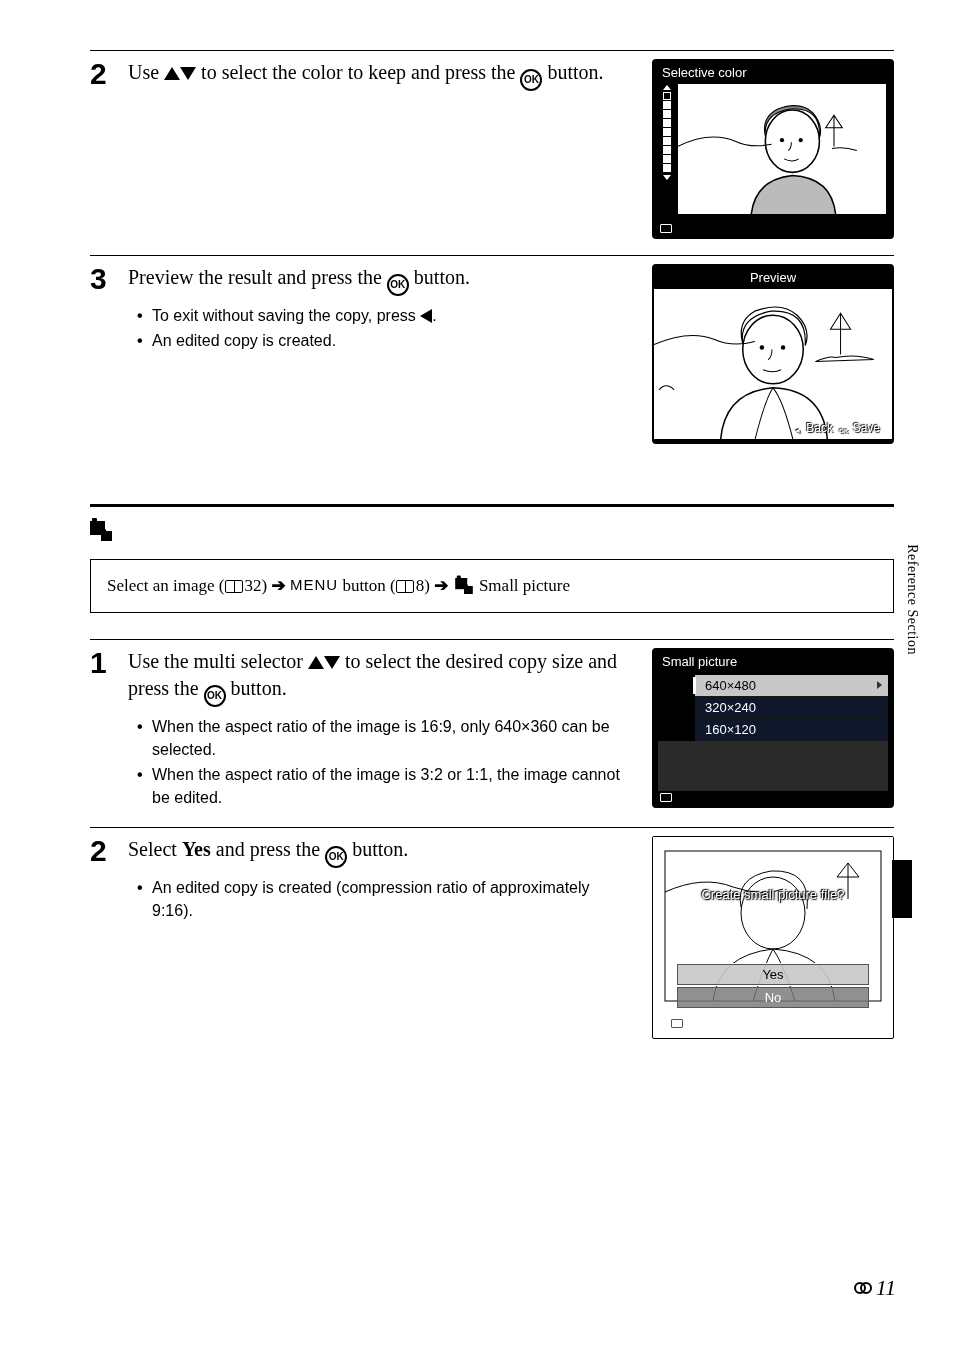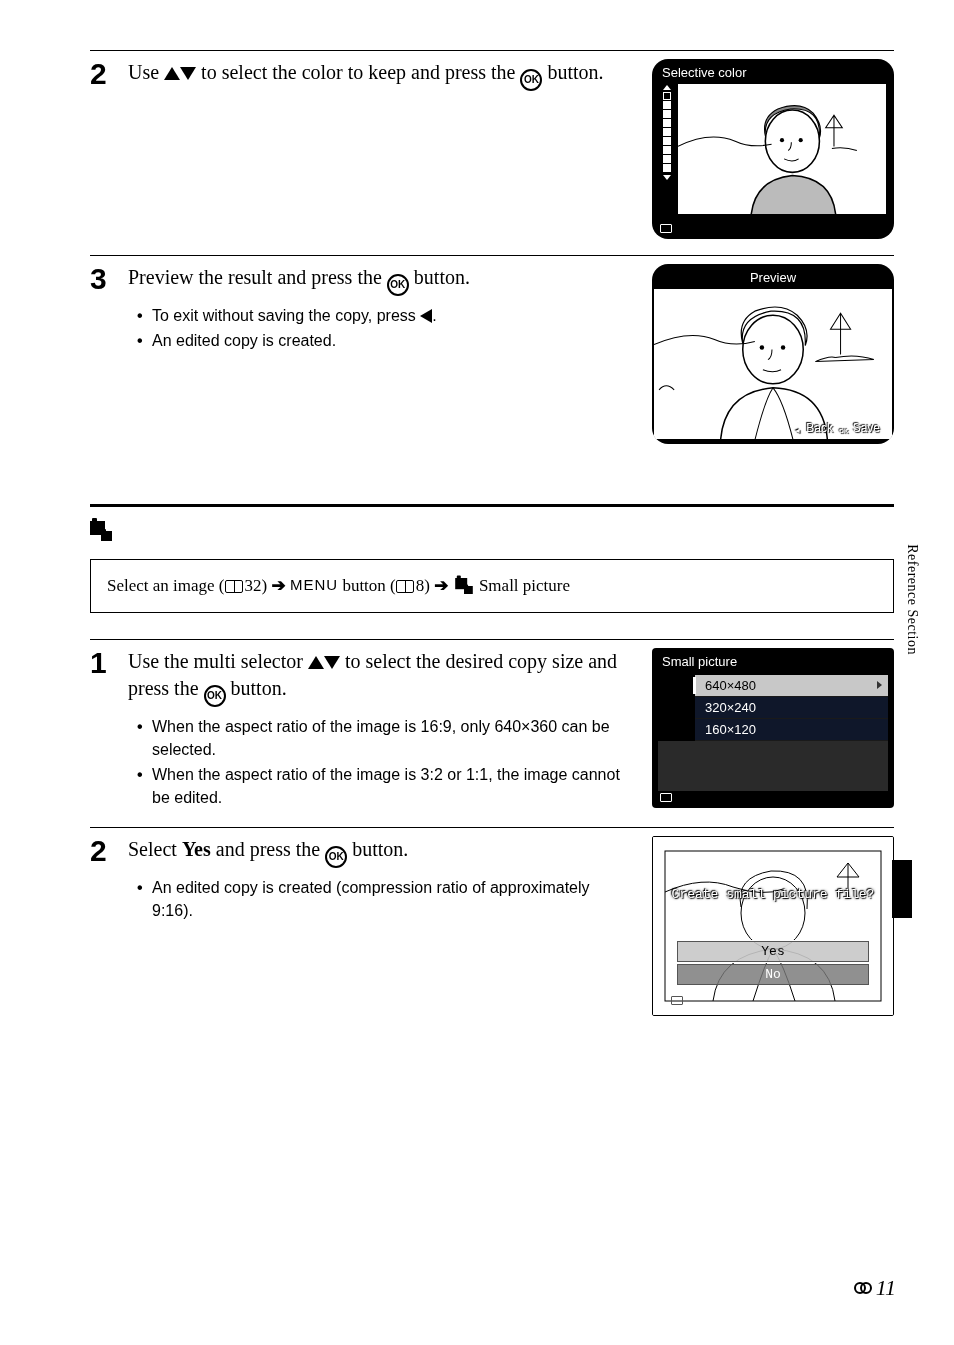--- a/index.html
+++ b/index.html
@@ -7,21 +7,21 @@
   .page { padding: 50px 60px 40px 90px; height: 100%; position: relative; }
 
   .step { border-top: 1px solid #000; padding-top: 8px; display: flex; align-items: flex-start; gap: 14px; margin-bottom: 16px; }
   .step-num { font-size: 30px; font-weight: bold; font-family: Arial, sans-serif; line-height: 1; min-width: 24px; }
   .step-body { flex: 1; display: flex; gap: 18px; align-items: flex-start; }
   .step-text { flex: 1; font-size: 20px; line-height: 1.35; }
   .sub-list { font-size: 16px; margin-top: 8px; padding-left: 14px; line-height: 1.45; font-family: Arial, sans-serif; font-weight: 300; }
   .sub-list li { list-style: none; position: relative; padding-left: 10px; margin-bottom: 2px; }
   .sub-list li::before { content: "•"; position: absolute; left: -5px; font-weight: bold; }
 
-  .screen { width: 242px; height: 180px; background: #000; border-radius: 16px; position: relative; overflow: hidden; flex-shrink: 0; }
+  .screen { width: 242px; height: 180px; background: #000; border-radius: 4px; position: relative; overflow: hidden; flex-shrink: 0; }
   .screen-title { color: #fff; font-size: 13px; padding: 6px 10px 4px 10px; font-family: Arial, sans-serif; }
   .screen-title-center { color: #fff; font-size: 13px; text-align: center; padding: 6px 0 4px 0; font-family: Arial, sans-serif; }
   .screen-body { background: #fff; margin: 0 8px 8px 26px; height: 130px; position: relative; overflow: hidden; }
   .screen-body-wide { background: #fff; margin: 0 2px 2px 2px; height: 150px; position: relative; overflow: hidden; }
 
   .slider-col { position: absolute; left: 8px; top: 26px; width: 14px; height: 134px; display: flex; flex-direction: column; align-items: center; }
   .slider-col .sq { width: 8px; height: 8px; border: 1px solid #fff; margin-bottom: 1px; }
   .slider-col .sq.f { background: #fff; }
   .slider-col .tri-up { width:0;height:0;border-left:4px solid transparent;border-right:4px solid transparent;border-bottom:5px solid #fff;margin-bottom:2px;}
   .slider-col .tri-dn { width:0;height:0;border-left:4px solid transparent;border-right:4px solid transparent;border-top:5px solid #fff;margin-top:2px;}
@@ -40,21 +40,21 @@
 
   .menu-screen { width: 242px; height: 160px; background: #000; border-radius: 4px; flex-shrink: 0; font-family: Arial, sans-serif; position: relative; }
   .menu-title { color: #fff; font-size: 13px; padding: 6px 10px 6px 10px; }
   .menu-list { margin: 0 6px; padding-left: 37px; }
   .menu-item { background: #0f172a; color: #fff; font-size: 13px; padding: 3px 10px; border-bottom: 1px solid #1a1a1a; position: relative; }
   .menu-item.sel { background: #c8c8c8; color: #000; }
   .menu-item.sel::after { content: ""; position: absolute; right: 6px; top: 50%; transform: translateY(-50%); width:0;height:0;border-top:4px solid transparent;border-bottom:4px solid transparent;border-left:5px solid #333; }
   .menu-item.sel::before { content: ""; position:absolute;left:-2px;top:2px;bottom:2px;width:3px;background:#fff;}
   .menu-blank { height: 50px; background: #2a2a2a; margin: 0 6px; }
 
-  .confirm-screen { width: 242px; height: 180px; background: #fff; border: 1px solid #000; border-radius: 2px; flex-shrink: 0; font-family: Liberation Mono, monospace; position: relative; overflow: hidden; }
+  .confirm-screen { width: 242px; height: 203px; background: #fff; border: 1px solid #000; border-radius: 2px; flex-shrink: 0; font-family: Liberation Sans, sans-serif; position: relative; overflow: hidden; }
   .confirm-overlay { color: #fff; font-size: 13px; text-align: center; position: absolute; top: 50px; left: 0; right: 0; text-shadow: 0 0 3px #000, 1px 1px 1px #000, -1px -1px 1px #000; }
   .confirm-opts { position: absolute; bottom: 30px; left: 24px; right: 24px; }
   .confirm-opt { background: rgba(120,120,120,.82); color: #fff; font-size: 13px; text-align: center; padding: 2px 0; margin-top: 2px; border:1px solid #555; }
   .confirm-opt.sel { background: rgba(200,200,200,.9); color: #000; outline:1px solid #fff; }
 
   .sidetab { position: absolute; right: 34px; top: 655px; font-size: 14px; transform: rotate(90deg); transform-origin: right top; letter-spacing: .5px; }
   .side-block { position: absolute; right: 42px; top: 860px; width: 20px; height: 58px; background: #000; }
 
   .page-num { position: absolute; right: 58px; bottom: 44px; font-style: italic; font-size: 22px; font-family: Georgia, serif; display: flex; gap: 4px; }
 

